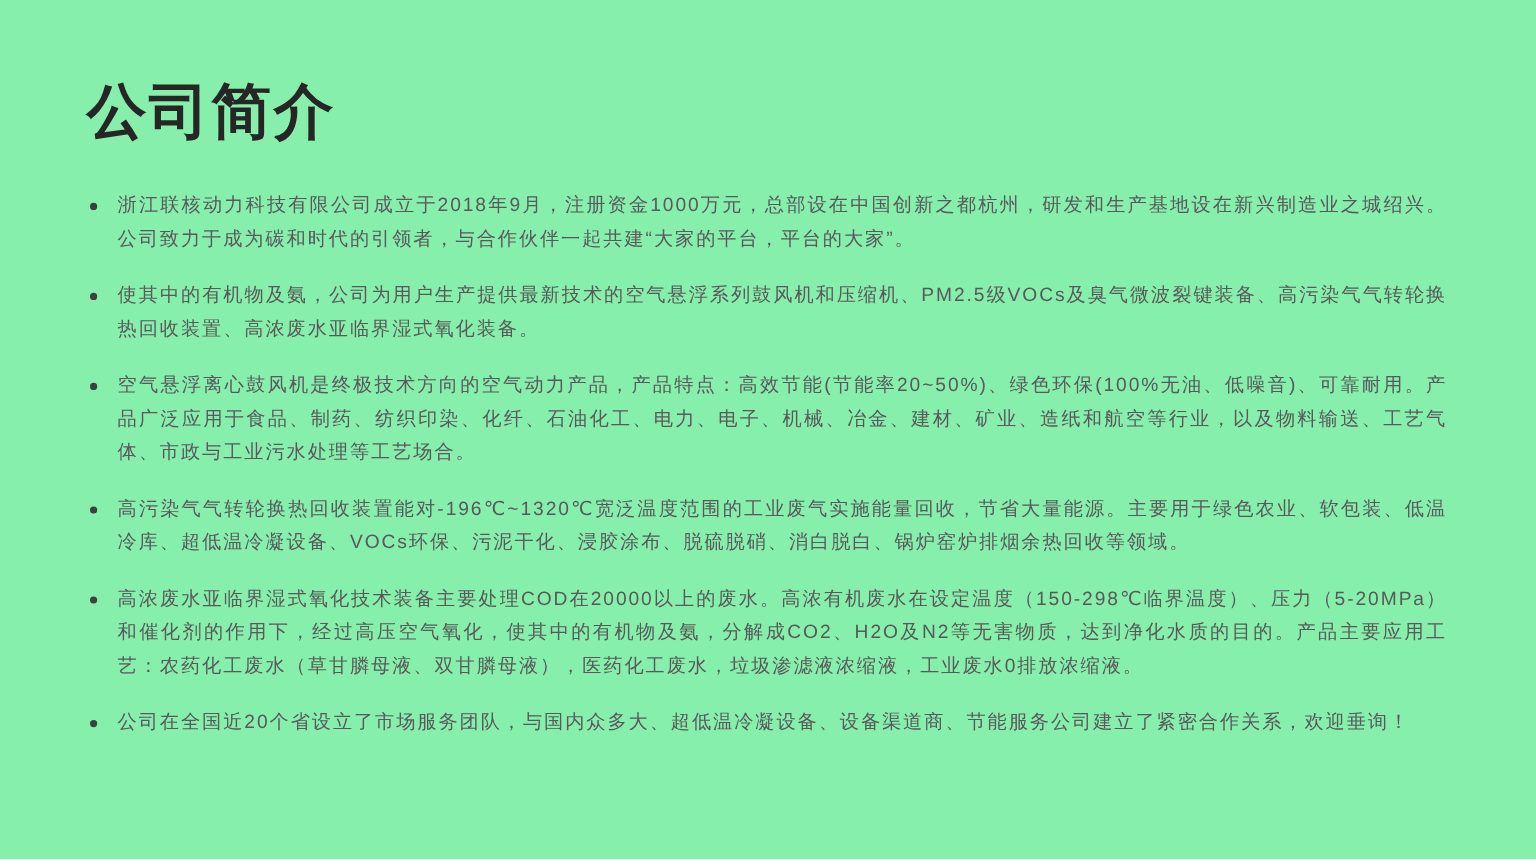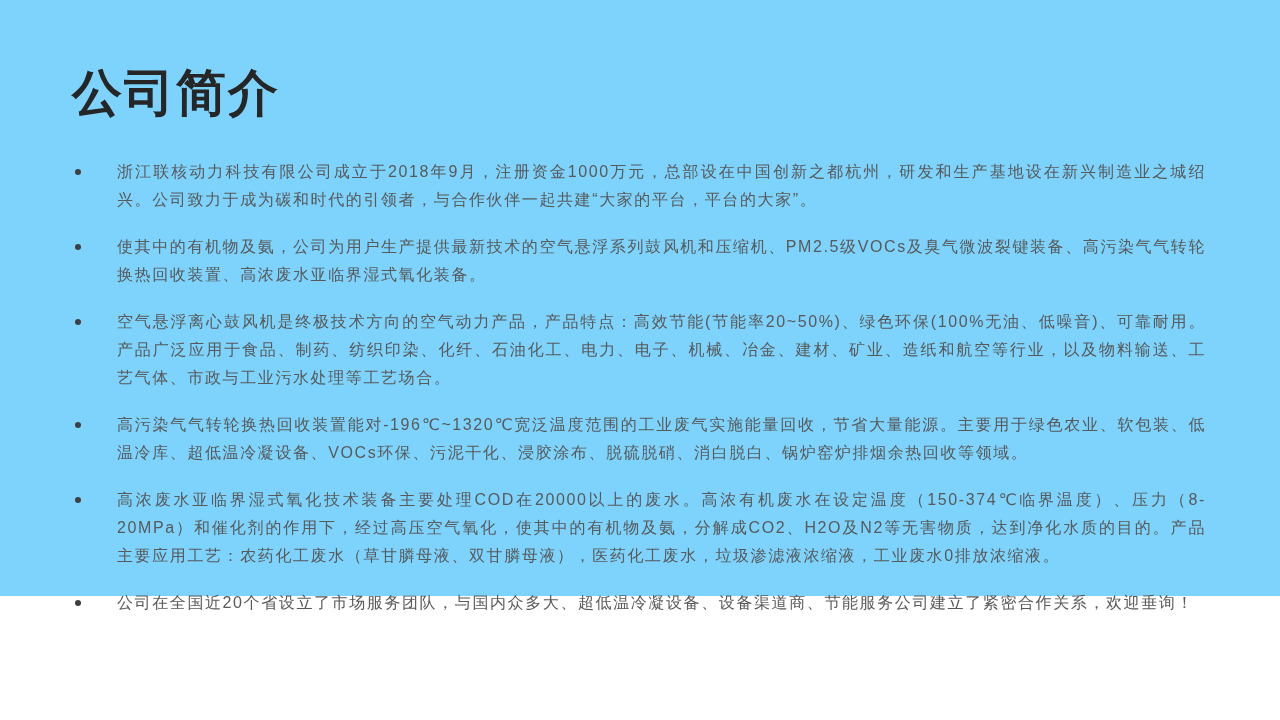--- a/index.html
+++ b/index.html
@@ -7,42 +7,41 @@
     padding: 0;
     background: #ffffff;
     width: 1280px;
     height: 720px;
     overflow: hidden;
     font-family: "Liberation Sans", "DejaVu Sans", sans-serif;
   }
   .slide {
     box-sizing: border-box;
     width: 1280px;
-    height: 596px;
-    background: #7dd3fc;
+    height: 716px;
+    background: #86efac;
     padding: 62px 74px 0 72px;
   }
   .slide-title {
     margin: 0;
     font-size: 50px;
     line-height: 1.25;
     font-weight: 800;
     color: #262626;
     letter-spacing: 2px;
   }
   .bullet-list {
     list-style: none;
     margin: 33px 0 0 0;
     padding: 0;
   }
   .bullet-item {
     display: flex;
     align-items: flex-start;
     margin-bottom: 19px;
-    gap: 19px;
   }
   .bullet-marker {
     flex: 0 0 auto;
     width: 6px;
     height: 6px;
     border-radius: 50%;
     background: #3f3f3f;
     margin: 11px 17px 0 3px;
   }
   .bullet-text {
@@ -71,20 +70,20 @@
     <li class="bullet-item">
       <span class="bullet-marker"></span>
       <span class="bullet-text">空气悬浮离心鼓风机是终极技术方向的空气动力产品，产品特点：高效节能(节能率20~50%)、绿色环保(100%无油、低噪音)、可靠耐用。产品广泛应用于食品、制药、纺织印染、化纤、石油化工、电力、电子、机械、冶金、建材、矿业、造纸和航空等行业，以及物料输送、工艺气体、市政与工业污水处理等工艺场合。</span>
     </li>
     <li class="bullet-item">
       <span class="bullet-marker"></span>
       <span class="bullet-text">高污染气气转轮换热回收装置能对-196℃~1320℃宽泛温度范围的工业废气实施能量回收，节省大量能源。主要用于绿色农业、软包装、低温冷库、超低温冷凝设备、VOCs环保、污泥干化、浸胶涂布、脱硫脱硝、消白脱白、锅炉窑炉排烟余热回收等领域。</span>
     </li>
     <li class="bullet-item">
       <span class="bullet-marker"></span>
-      <span class="bullet-text">高浓废水亚临界湿式氧化技术装备主要处理COD在20000以上的废水。高浓有机废水在设定温度（150-374℃临界温度）、压力（8-20MPa）和催化剂的作用下，经过高压空气氧化，使其中的有机物及氨，分解成CO2、H2O及N2等无害物质，达到净化水质的目的。产品主要应用工艺：农药化工废水（草甘膦母液、双甘膦母液），医药化工废水，垃圾渗滤液浓缩液，工业废水0排放浓缩液。</span>
+      <span class="bullet-text">高浓废水亚临界湿式氧化技术装备主要处理COD在20000以上的废水。高浓有机废水在设定温度（150-298℃临界温度）、压力（5-20MPa）和催化剂的作用下，经过高压空气氧化，使其中的有机物及氨，分解成CO2、H2O及N2等无害物质，达到净化水质的目的。产品主要应用工艺：农药化工废水（草甘膦母液、双甘膦母液），医药化工废水，垃圾渗滤液浓缩液，工业废水0排放浓缩液。</span>
     </li>
     <li class="bullet-item">
       <span class="bullet-marker"></span>
       <span class="bullet-text">公司在全国近20个省设立了市场服务团队，与国内众多大、超低温冷凝设备、设备渠道商、节能服务公司建立了紧密合作关系，欢迎垂询！</span>
     </li>
   </ul>
 </div>
 
 </body></html>

